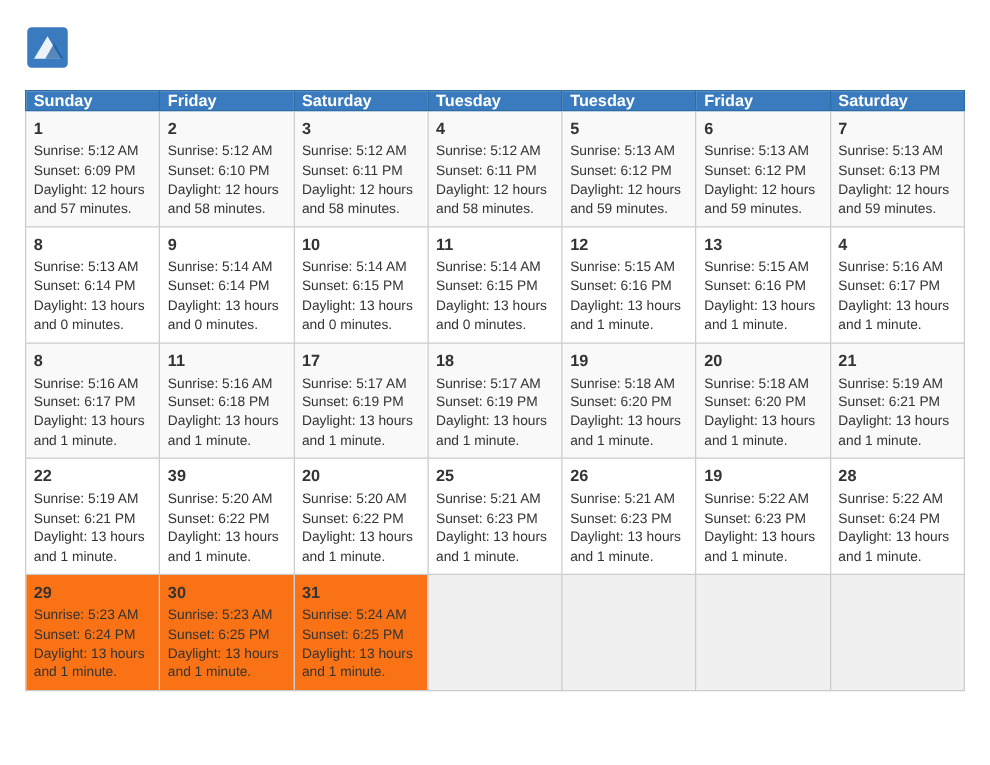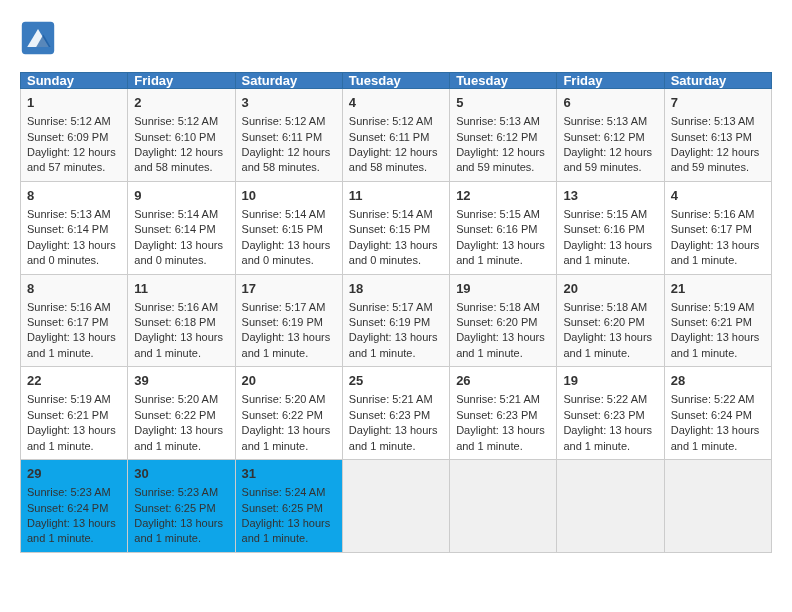--- a/index.html
+++ b/index.html
@@ -52,21 +52,21 @@
       border: 1px solid #ccc;
       padding: 5px 6px;
       vertical-align: top;
       width: 107px;
       min-height: 80px;
       background: #fff;
       color: #333;
       line-height: 1.4;
     }
     tbody tr:nth-child(odd) td { background: #f9f9f9; }
-    tbody tr:last-child td { background: #0ea5e9; }
+    tbody tr:last-child td { background: #f97316; }
     .day-num {
       font-size: 13px;
       font-weight: bold;
       display: block;
       margin-bottom: 2px;
     }
     .day-info { font-size: 11px; color: #333; }
     td.empty { background: #f0f0f0 !important; }
   </style>
 </head>

